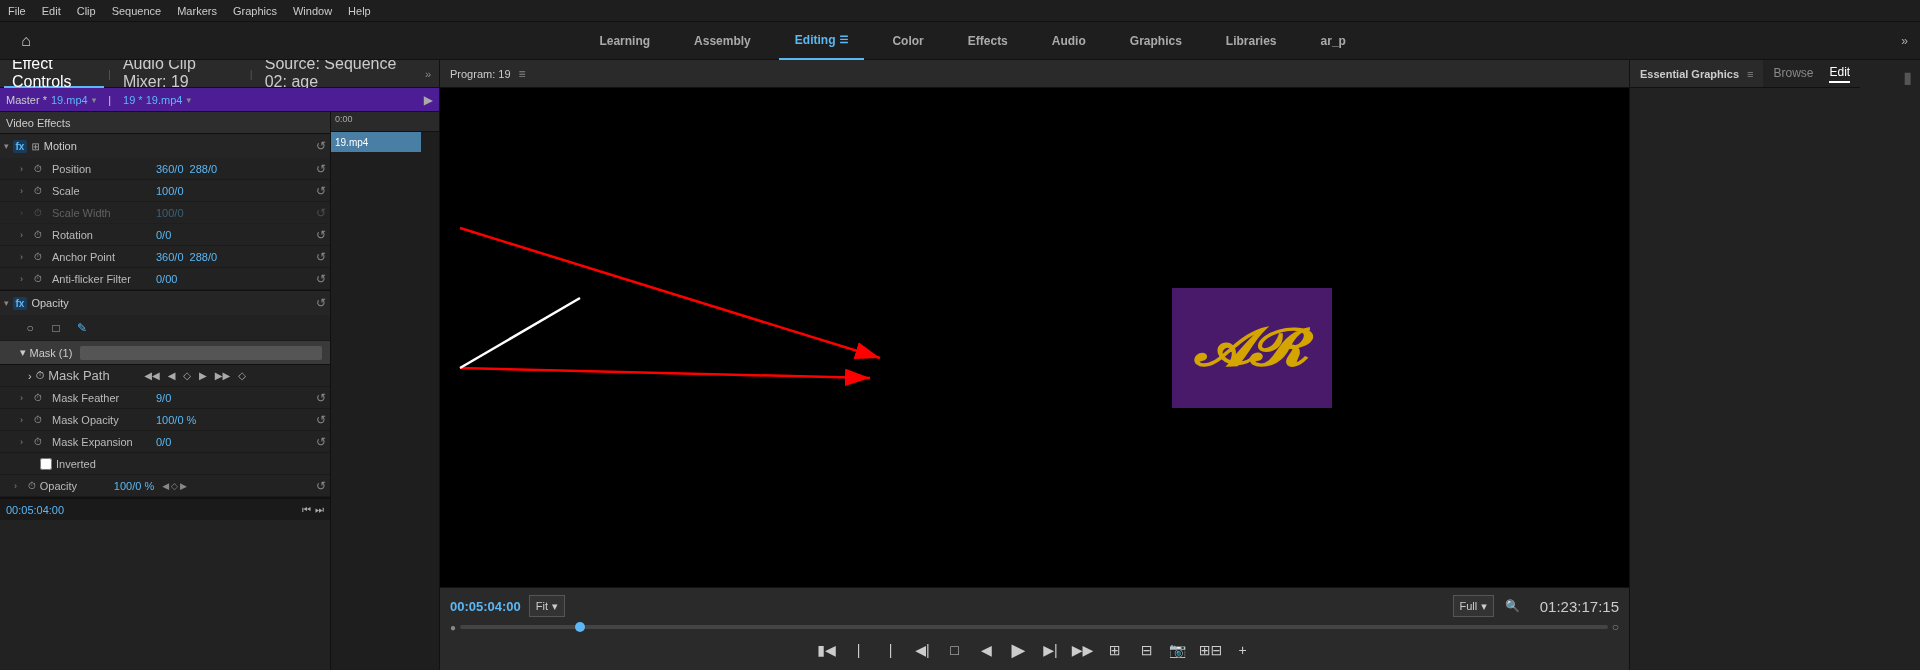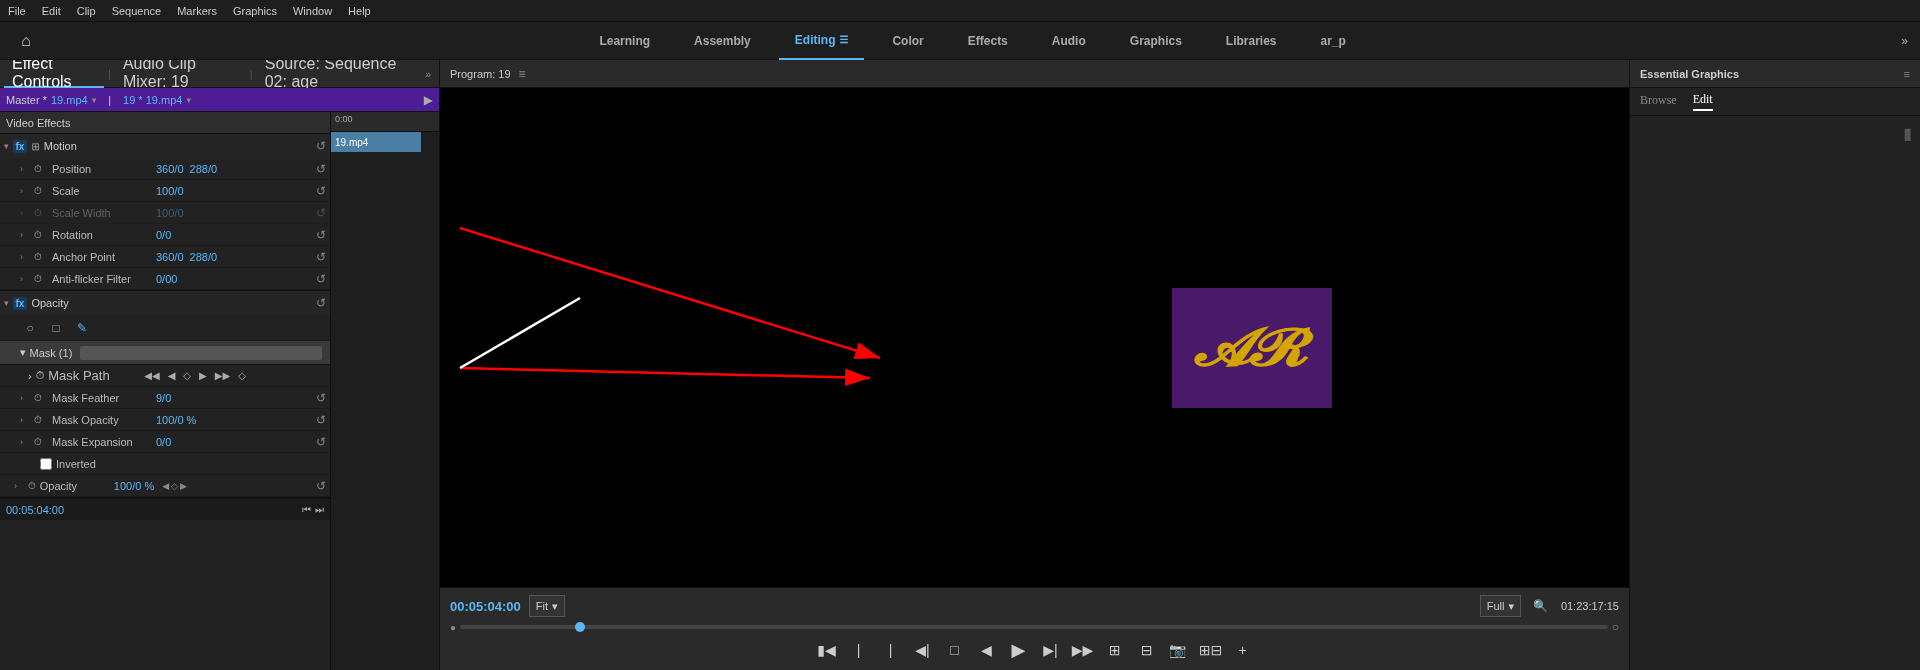--- a/index.html
+++ b/index.html
@@ -419,21 +419,21 @@
       color: #ccc;
       font-size: 11px;
       padding: 2px 6px;
       cursor: pointer;
       display: flex;
       align-items: center;
       gap: 4px;
       height: 22px;
       margin-left: auto;
     }
-    .duration-display { color: #ccc; font-size: 11px; margin-left: 5px; }
+    .duration-display { color: #ccc; font-size: 15px; margin-left: 11px; }
 
     .scrubber-row {
       display: flex;
       align-items: center;
       height: 14px;
       padding: 0 10px;
       gap: 0;
     }
     .scrubber-track {
       flex: 1;
@@ -471,21 +471,21 @@
       align-items: center;
       justify-content: center;
     }
     .ctrl-btn.play-main { font-size: 18px; }
 
     
     .right-panel {
       width: 290px;
       background: #222;
       display: flex;
-      flex-direction: column;
+      flex-direction: row;
       flex-shrink: 0;
     }
 
     .eg-header {
       display: flex;
       align-items: center;
       height: 28px;
       background: #2a2a2a;
       border-bottom: 1px solid #111;
       padding: 0 10px;
@@ -494,21 +494,20 @@
     .eg-header .title { color: #ccc; font-size: 11px; font-weight: bold; }
     .eg-header .menu-icon { margin-left: auto; color: #888; cursor: pointer; }
 
     .eg-tabs {
       display: flex;
       align-items: center;
       height: 28px;
       border-bottom: 1px solid #111;
       padding: 0 10px;
       gap: 16px;
-      font-family: Liberation Serif, serif;
     }
     .eg-tab {
       color: #888;
       font-size: 12px;
       cursor: pointer;
       padding-bottom: 2px;
     }
     .eg-tab.active {
       color: #fff;
       border-bottom: 2px solid #fff;

